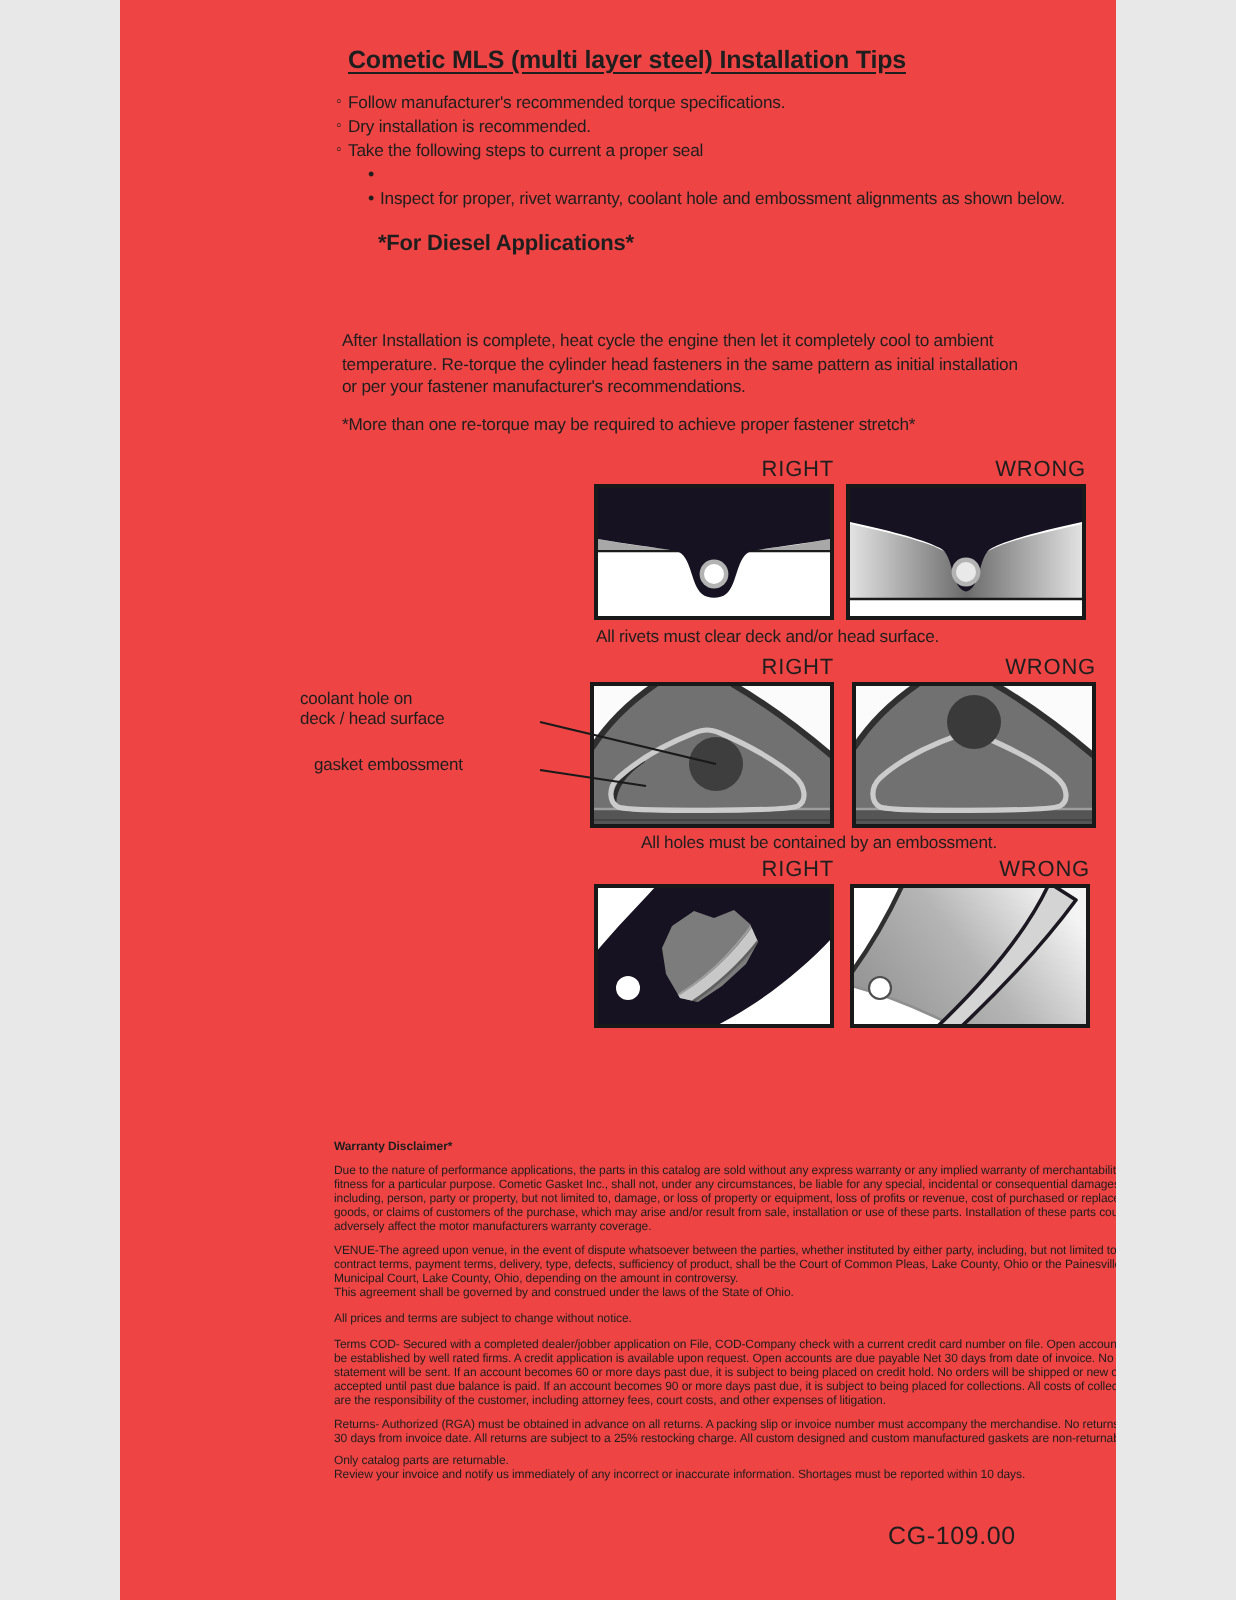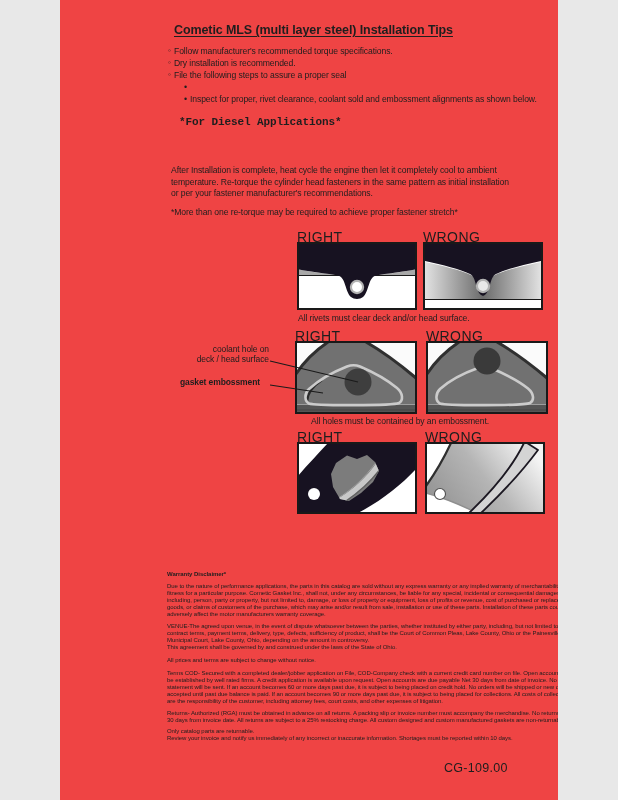--- a/index.html
+++ b/index.html
@@ -14,31 +14,31 @@
     text-decoration:underline; text-underline-offset:2px; white-space:nowrap;
   }
   
   .tips{left:108px; top:45px; font-size:8.6px; letter-spacing:-0.1px;}
   .tip-row{display:flex; align-items:flex-start; height:12px; white-space:nowrap;}
   .tip-row .marker{width:6px; font-size:8px; line-height:12px;}
   .tip-row .txt{line-height:12px;}
   .tip-row.sub{margin-left:16px;}
   .tip-row.sub .marker{font-size:9px;}
   
-  .diesel-heading{left:119px; top:116px; font-size:11px; font-weight:bold; letter-spacing:-0.1px; white-space:nowrap;font-family:Liberation Mono, monospace;}
+  .diesel-heading{left:129px; top:116px; font-size:11px; font-weight:bold; letter-spacing:-0.1px; white-space:nowrap;}
   .bodyblock{font-size:8.6px; line-height:11.5px; letter-spacing:-0.1px; white-space:pre-line;}
   .diesel-p1{left:111px; top:133px;}
   .diesel-p2{left:111px; top:165px;}
   .diesel-note{left:111px; top:207px; font-size:8.6px; letter-spacing:-0.1px; white-space:nowrap;}
   
-  .dlabel{font-size:14px; letter-spacing:0.4px; text-align:left; white-space:nowrap;}
+  .dlabel{font-size:11px; letter-spacing:0.4px; text-align:right; white-space:nowrap;}
   .caption{font-size:8.6px; letter-spacing:-0.1px; white-space:nowrap;}
   .panel{position:absolute;}
   .panel svg{display:block; width:100%; height:100%;}
-  .callout{font-size:8.5px; line-height:9.5px; letter-spacing:-0.1px; text-align:right; white-space:pre-line;}
+  .callout{font-size:8.5px; line-height:9.5px; letter-spacing:-0.1px; white-space:pre-line;}
   .overlay{pointer-events:none; z-index:5;}
   
   .disclaimer{left:107px; top:571px; width:470px; font-size:6px; line-height:7.1px; letter-spacing:-0.05px;}
   .disclaimer .dhead{font-weight:bold; margin:0 0 5px 0; white-space:nowrap;}
   .disclaimer p{margin:0; white-space:pre-line;}
   .disclaimer p.m4{margin-bottom:4px;}
   .disclaimer p.m6{margin-bottom:6px;}
   .doc-code{left:384px; top:761px; font-size:12.5px; letter-spacing:0.3px; white-space:nowrap;}
 </style>
 </head>
@@ -52,28 +52,28 @@
     <div class="tip-row">
       <span class="marker">◦</span>
       <span class="txt">Follow manufacturer's recommended torque specifications.</span>
     </div>
     <div class="tip-row">
       <span class="marker">◦</span>
       <span class="txt">Dry installation is recommended.</span>
     </div>
     <div class="tip-row">
       <span class="marker">◦</span>
-      <span class="txt">File the following steps to assure a proper seal</span>
+      <span class="txt">Take the following steps to current a proper seal</span>
     </div>
     <div class="tip-row sub">
       <span class="marker">•</span>
     </div>
     <div class="tip-row sub">
       <span class="marker">•</span>
-      <span class="txt">Inspect for proper, rivet clearance, coolant sold and embossment alignments as shown below.</span>
+      <span class="txt">Inspect for proper, rivet warranty, coolant hole and embossment alignments as shown below.</span>
     </div>
   </div>
 
   <div class="abs diesel-heading">*For Diesel Applications*</div>
   <div class="abs bodyblock diesel-p2">After Installation is complete, heat cycle the engine then let it completely cool to ambient
 temperature. Re-torque the cylinder head fasteners in the same pattern as initial installation
 or per your fastener manufacturer's recommendations.</div>
   <div class="abs diesel-note">*More than one re-torque may be required to achieve proper fastener stretch*</div>
 
   <div class="abs dlabel" style="left:237px; top:229px; width:120px;">RIGHT</div>
@@ -115,21 +115,21 @@
     </svg>
   </div>
 
   <div class="abs caption" style="left:238px; top:313px;text-align:right;">All rivets must clear deck and/or head surface.</div>
 
   <div class="abs dlabel" style="left:235px; top:328px; width:122px;">RIGHT</div>
   <div class="abs dlabel" style="left:366px; top:328px; width:122px;">WRONG</div>
 
   <div class="abs callout" style="left:90px; top:345px; width:119px;">coolant hole on
 deck / head surface</div>
-  <div class="abs callout" style="left:81px; top:378px; width:119px;font-weight:bold;">gasket embossment</div>
+  <div class="abs callout" style="left:97px; top:378px; width:119px;">gasket embossment</div>
 
   <div class="panel" style="left:235px; top:341px; width:122px; height:73px;">
     <svg viewBox="0 0 122 73">
       <rect x="1" y="1" width="120" height="71" fill="#717171"></rect>
       <rect x="1" y="63.5" width="120" height="8.5" fill="#555555"></rect>
       <line x1="1" y1="63.5" x2="121" y2="63.5" stroke="#9d9d9d" stroke-width="1.2"></line>
       <line x1="1" y1="69" x2="121" y2="69" stroke="#454545" stroke-width="1"></line>
       <path d="M1,1 H33 C22,8.5 10,19 1,33 Z" fill="#fbfbfb"></path>
       <path d="M33,1 C22,8.5 10,19 1,33" stroke="#303030" stroke-width="3" fill="none"></path>
       <path d="M121,1 H71 C85,9 102,21 121,37 Z" fill="#fbfbfb"></path>
@@ -155,21 +155,21 @@
       <circle cx="61" cy="20" r="13.5" fill="#3a3a3a"></circle>
       <rect x="1" y="1" width="120" height="71" fill="none" stroke="#191919" stroke-width="2"></rect>
     </svg>
   </div>
 
   <svg class="abs overlay" style="left:200px; top:340px;" width="110" height="60">
     <line x1="10" y1="21" x2="98" y2="42" stroke="#1a1a1a" stroke-width="1.1"></line>
     <line x1="10" y1="45" x2="63" y2="53" stroke="#1a1a1a" stroke-width="1.1"></line>
   </svg>
 
-  <div class="abs caption" style="left:251px; top:416px; width:253px; text-align:left;">All holes must be contained by an embossment.</div>
+  <div class="abs caption" style="left:223px; top:416px; width:253px; text-align:center;">All holes must be contained by an embossment.</div>
 
   <div class="abs dlabel" style="left:237px; top:429px; width:120px;">RIGHT</div>
   <div class="abs dlabel" style="left:365px; top:429px; width:120px;">WRONG</div>
 
   <div class="panel" style="left:237px; top:442px; width:120px; height:72px;">
     <svg viewBox="0 0 120 72">
       <defs>
         <clipPath id="patchClip">
           <path d="M39,21 L50,13.5 L60,17 L70,13 L78,20 L82,29 L76,40 L64,51 L52,59 L43,57 L36,45 L34,32 Z"></path>
         </clipPath>

